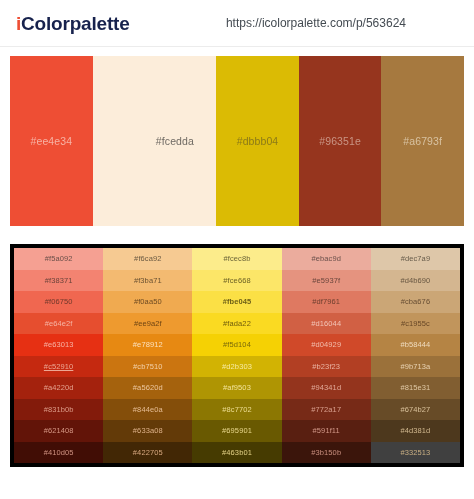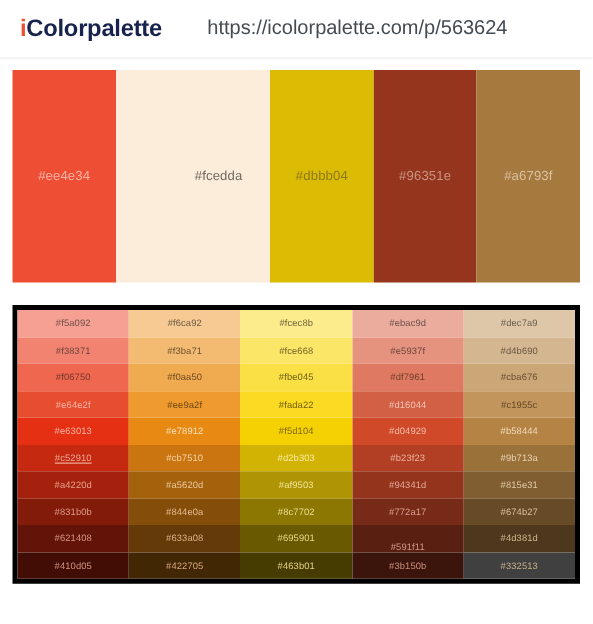--- a/index.html
+++ b/index.html
@@ -41,21 +41,21 @@
     line-height: 1;
   }
   .logo .logo-i {
     color: #ee4e34;
   }
   .logo .logo-rest {
     color: #17224d;
   }
   .url {
     margin-left: auto;
-    font-size: 16px;
+    font-size: 12px;
     color: #444b52;
     white-space: nowrap;
     padding-right: 56px;
   }
 
   
   .main-strip {
     display: flex;
     width: 100%;
     height: 170px;
@@ -202,21 +202,21 @@
             <span class="hex" style="color: rgb(215, 167, 127);">#422705</span>
           </div>
         </div>
         <div class="grid-col">
           <div class="cell" style="background-color: rgb(252, 236, 139);">
             <span class="hex" style="color: rgb(108, 101, 57);">#fcec8b</span>
           </div>
           <div class="cell" style="background-color: rgb(252, 230, 104);">
             <span class="hex" style="color: rgb(110, 99, 38);">#fce668</span>
           </div>
-          <div class="cell" style="background-color: rgb(251, 224, 69);">
+          <div class="cell" style="background-color: rgb(251, 224, 69); font-weight: bold;">
             <span class="hex" style="color: rgb(111, 97, 24);">#fbe045</span>
           </div>
           <div class="cell" style="background-color: rgb(250, 218, 34);">
             <span class="hex" style="color: rgb(112, 93, 12);">#fada22</span>
           </div>
           <div class="cell" style="background-color: rgb(245, 209, 4);">
             <span class="hex" style="color: rgb(123, 106, 10);">#f5d104</span>
           </div>
           <div class="cell" style="background-color: rgb(210, 179, 3);">
             <span class="hex" style="color: rgb(247, 234, 160);">#d2b303</span>
@@ -252,21 +252,21 @@
           </div>
           <div class="cell" style="background-color: rgb(178, 63, 35);">
             <span class="hex" style="color: rgb(233, 178, 161);">#b23f23</span>
           </div>
           <div class="cell" style="background-color: rgb(148, 52, 29);">
             <span class="hex" style="color: rgb(225, 169, 152);">#94341d</span>
           </div>
           <div class="cell" style="background-color: rgb(119, 42, 23);">
             <span class="hex" style="color: rgb(217, 160, 143);">#772a17</span>
           </div>
-          <div class="cell" style="background-color: rgb(89, 31, 17); align-items: flex-end;">
+          <div class="cell" style="background-color: rgb(89, 31, 17);">
             <span class="hex" style="color: rgb(209, 151, 135);">#591f11</span>
           </div>
           <div class="cell" style="background-color: rgb(59, 21, 11);">
             <span class="hex" style="color: rgb(201, 142, 126);">#3b150b</span>
           </div>
         </div>
         <div class="grid-col">
           <div class="cell" style="background-color: rgb(222, 199, 169);">
             <span class="hex" style="color: rgb(103, 92, 75);">#dec7a9</span>
           </div>

